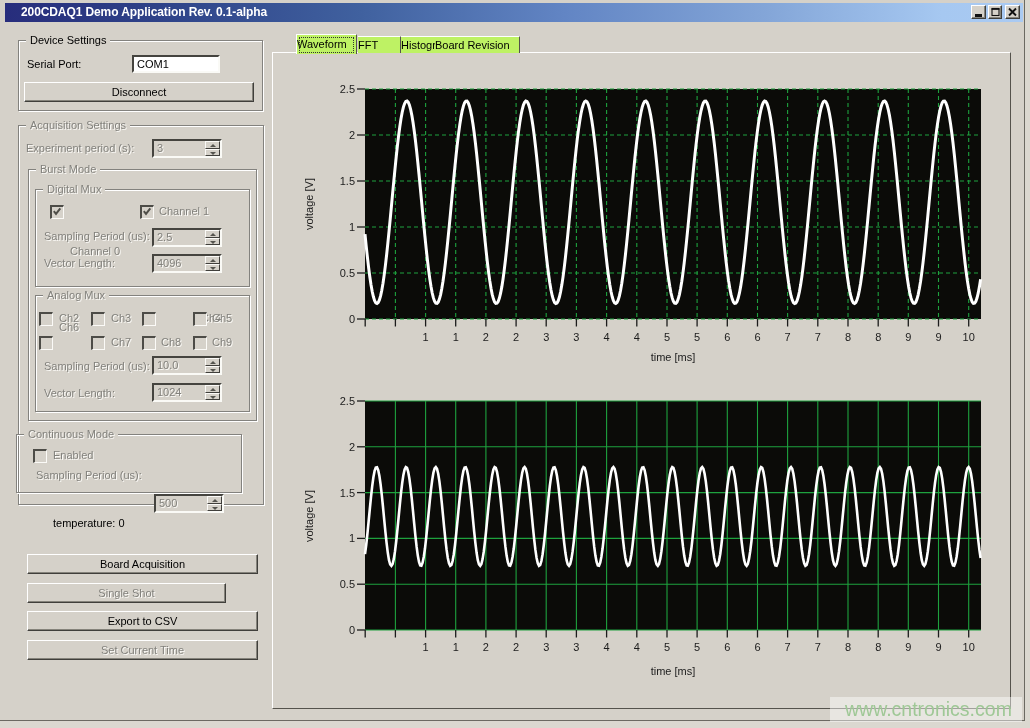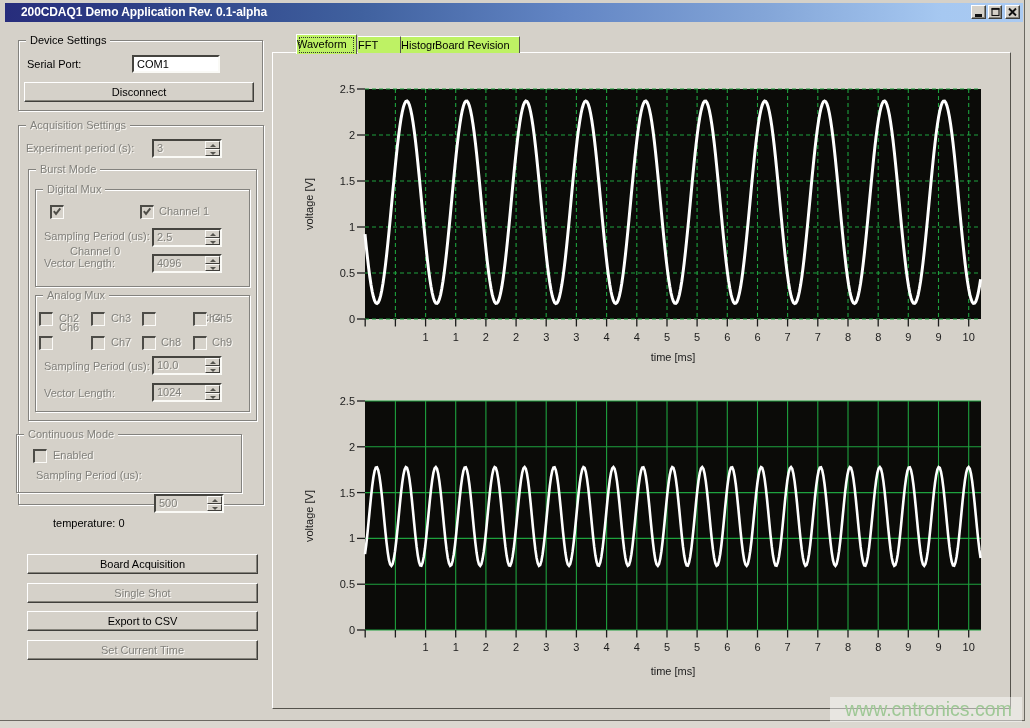--- a/index.html
+++ b/index.html
@@ -163,21 +163,21 @@
       <div class="ar"></div>
     </div>
   <div class="spbtn dn" style="bottom:0;">
       <div class="ar"></div>
     </div>
 </div>
 
 <div class="abs" style="left:53px;top:517px;">temperature: 0</div>
 
 <div class="btn" style="left:27px;top:554px;width:231px;height:20px;">Board Acquisition</div>
-<div class="btn dis" style="left:27px;top:583px;width:231px;height:20px;">Single Shot</div>
+<div class="btn dis" style="left:27px;top:583px;width:199px;height:20px;">Single Shot</div>
 <div class="btn" style="left:27px;top:611px;width:231px;height:20px;">Export to CSV</div>
 <div class="btn dis" style="left:27px;top:640px;width:231px;height:20px;">Set Current Time</div>
 
 <div class="abs" style="left:272px;top:52px;width:739px;height:657px;background:#d5d1c9;
   border-top:1.5px solid #fff;border-left:1.5px solid #fff;border-right:1.5px solid #55534c;border-bottom:1.5px solid #55534c;"></div>
 <div class="tab" style="left:272px;top:34px;width:61px;height:19.5px;border-left:1.5px solid #fff;z-index:3;line-height:18px;">Waveform<div class="abs" style="left:2px;top:2px;right:2px;bottom:1px;border:1px dotted #333;"></div></div>
 <div class="tab" style="left:334px;width:43px;">FFT</div>
 <div class="tab" style="left:377px;width:58px;">Histogram</div>
 <div class="tab" style="left:411px;width:85px;">Board Revision</div>
 

